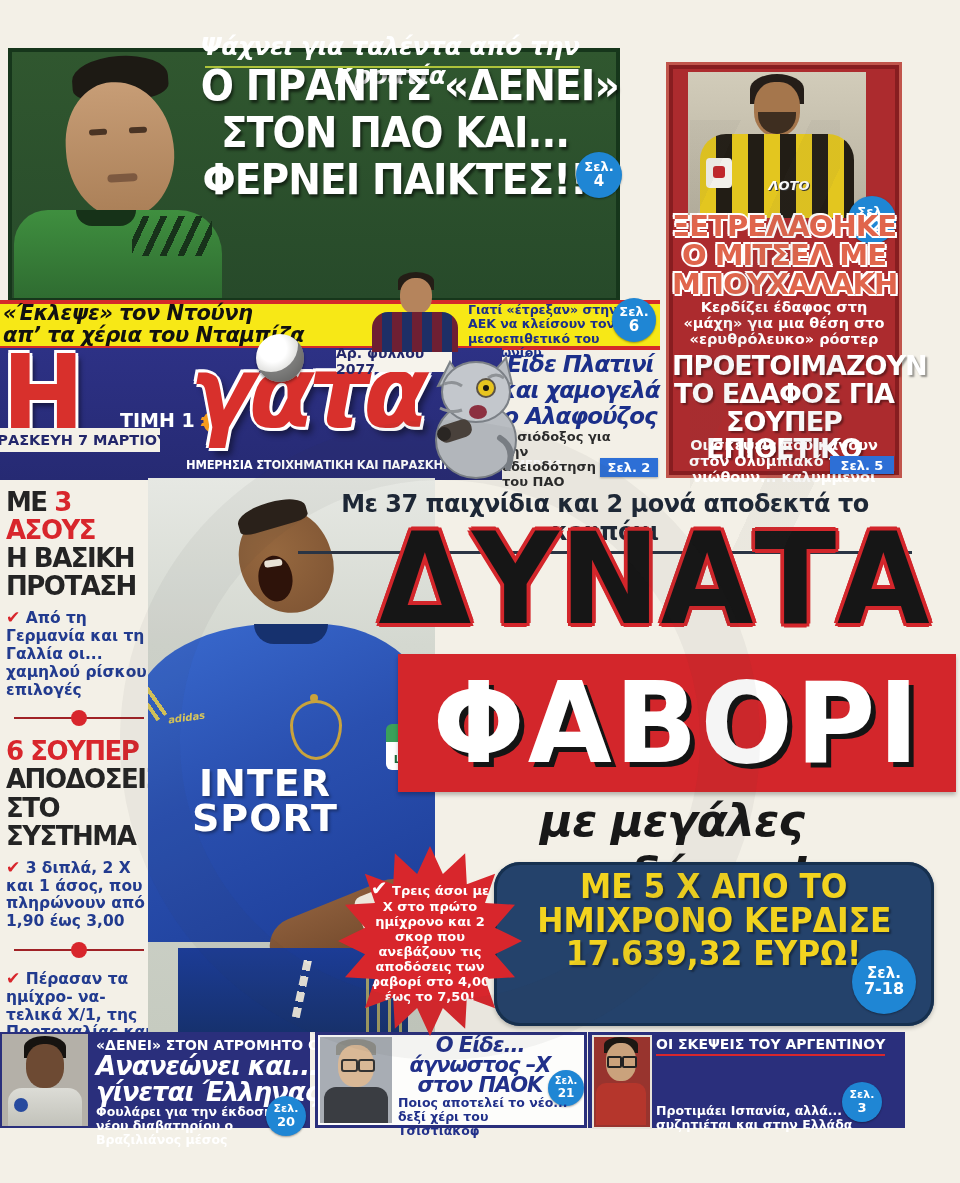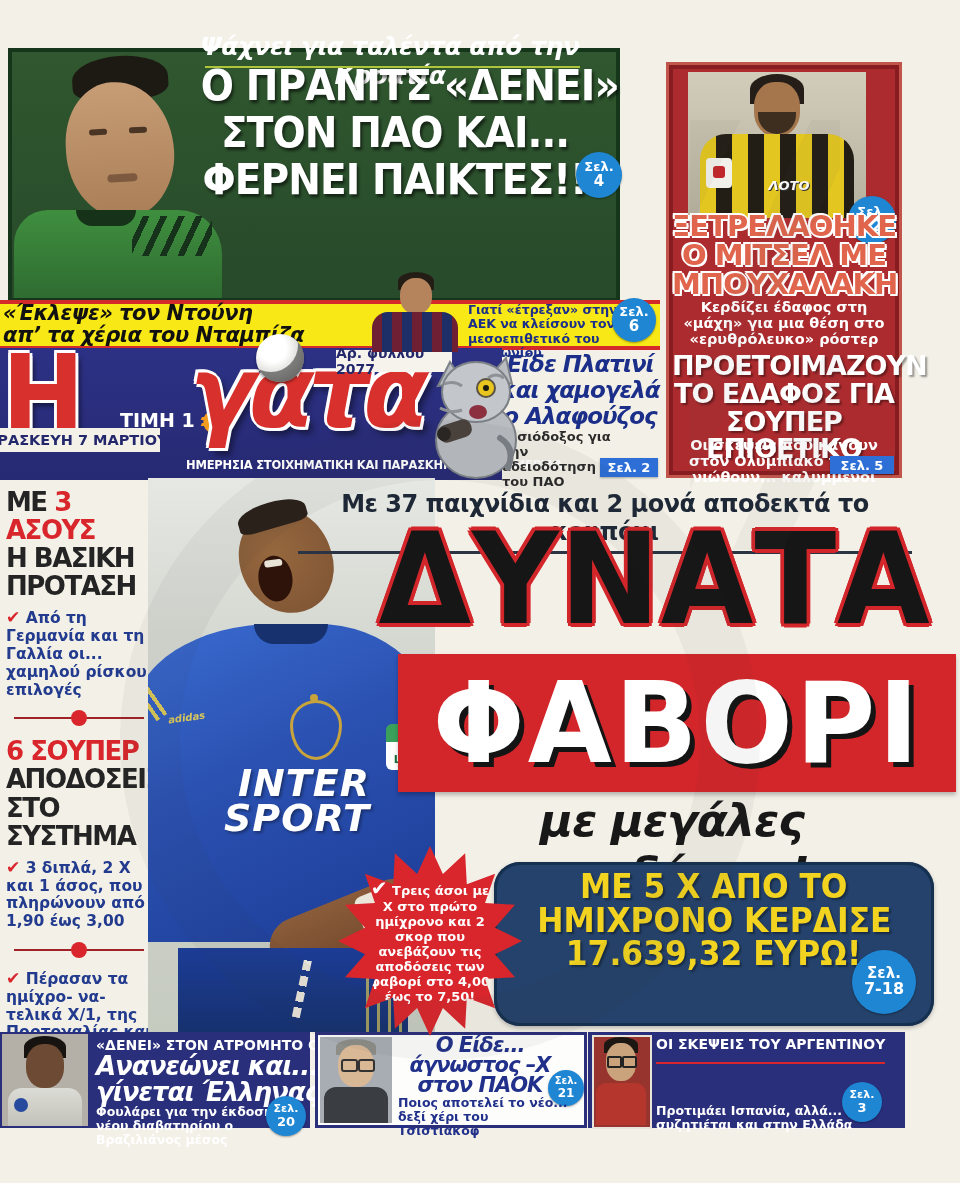--- a/index.html
+++ b/index.html
@@ -100,21 +100,21 @@
   .b1{left:0;top:1032px;width:310px;height:96px;background:#2a2f7c;}
   .b1-kick{left:96px;top:1037px;color:#fff;font-weight:bold;font-size:14px;white-space:nowrap;}
   .b1-head{left:96px;top:1053px;color:#fff;font-weight:900;font-style:italic;font-size:26px;line-height:1.0;letter-spacing:-1px;}
   .b1-sub{left:96px;top:1105px;width:180px;color:#fff;font-weight:bold;font-size:12.5px;line-height:1.1;}
   .b2{left:315px;top:1032px;width:272px;height:96px;background:#fdfdfb;border:3px solid #2a2f7c;box-sizing:border-box;}
   .b2-head{left:400px;top:1036px;width:160px;color:#21308a;font-weight:900;font-style:italic;font-size:21px;
       line-height:.95;letter-spacing:-1px;text-align:center;}
   .b2-sub{left:398px;top:1096px;width:170px;color:#21308a;font-weight:bold;font-size:12.5px;line-height:1.1;}
   .b3{left:588px;top:1032px;width:317px;height:96px;background:#2a2f7c;}
   .b3-kick{left:656px;top:1036px;color:#fff;font-weight:bold;font-size:14px;border-bottom:2px solid #d8262c;
-      padding-bottom:10px;white-space:nowrap;}
+      padding-bottom:2px;white-space:nowrap;}
   .b3-head{left:656px;top:1056px;color:#fff;font-weight:900;font-style:italic;font-size:25px;line-height:1.0;letter-spacing:-1px;}
   .b3-sub{left:656px;top:1104px;width:200px;color:#fff;font-weight:bold;font-size:12.5px;line-height:1.1;}
   
   .photo{overflow:hidden;}
   .jersey-stripes-aris{background:repeating-linear-gradient(90deg,#e3c61f 0 16px,#221d15 16px 32px);}
   .watermark{pointer-events:none;}
 </style>
 </head>
 <body>
 
@@ -277,21 +277,21 @@
     </div>
     <div class="abs" style="left:-14px;top:146px;width:306px;height:318px;background:linear-gradient(155deg,#3a6bd0 0%,#2a50b0 45%,#1c3c96 100%);border-radius:46% 40% 10px 10px / 90px 110px 10px 10px;">
       <div class="abs" style="left:120px;top:0px;width:74px;height:20px;background:#16316e;border-radius:0 0 24px 24px;"></div>
       <div class="abs" style="left:34px;top:88px;font-size:10px;font-weight:bold;font-style:italic;color:#d9c75a;transform:rotate(-8deg);">adidas</div>
       <div class="abs" style="left:156px;top:76px;width:46px;height:54px;border:3px solid #c9a33c;border-radius:50% 50% 50% 50%/42% 42% 58% 58%;">
         <div class="abs" style="left:17px;top:-9px;width:8px;height:8px;background:#c9a33c;border-radius:50%;"></div>
       </div>
       <div class="abs" style="left:252px;top:100px;width:38px;height:46px;background:linear-gradient(#3aa05a 0 40%,#ffffff 40%);border-radius:6px;text-align:center;">
         <span style="position:absolute;left:0;right:0;bottom:4px;color:#1c6b3a;font-weight:900;font-size:11px;">LFP</span>
       </div>
-      <div class="abs" style="left:26px;top:142px;width:210px;text-align:right;color:#fff;font-weight:900;font-style:italic;font-size:38px;line-height:.92;letter-spacing:1px;text-shadow:2px 2px 3px rgba(0,0,0,.35);">
+      <div class="abs" style="left:26px;top:142px;width:210px;text-align:center;color:#fff;font-weight:900;font-size:38px;line-height:.92;letter-spacing:1px;text-shadow:2px 2px 3px rgba(0,0,0,.35);">
         <span>INTER</span><br>
         <span>SPORT</span>
       </div>
       <div class="abs" style="left:-18px;top:60px;width:60px;height:16px;background:repeating-linear-gradient(0deg,#d9c75a 0 4px,transparent 4px 9px);transform:rotate(55deg);"></div>
     </div>
     <div class="abs" style="left:118px;top:420px;width:160px;height:58px;background:linear-gradient(#8a5c3a,#754b2d);border-radius:30px;transform:rotate(-22deg);">
       <div class="abs" style="left:96px;top:6px;width:34px;height:46px;background:#ece7db;border-radius:8px;"></div>
     </div>
     <div class="abs" style="left:30px;top:470px;width:230px;height:84px;background:linear-gradient(#1c3c96,#16316e);">
       <div class="abs" style="left:120px;top:10px;width:8px;height:60px;background:repeating-linear-gradient(0deg,#e8e4da 0 10px,transparent 10px 16px);transform:rotate(12deg);"></div>

